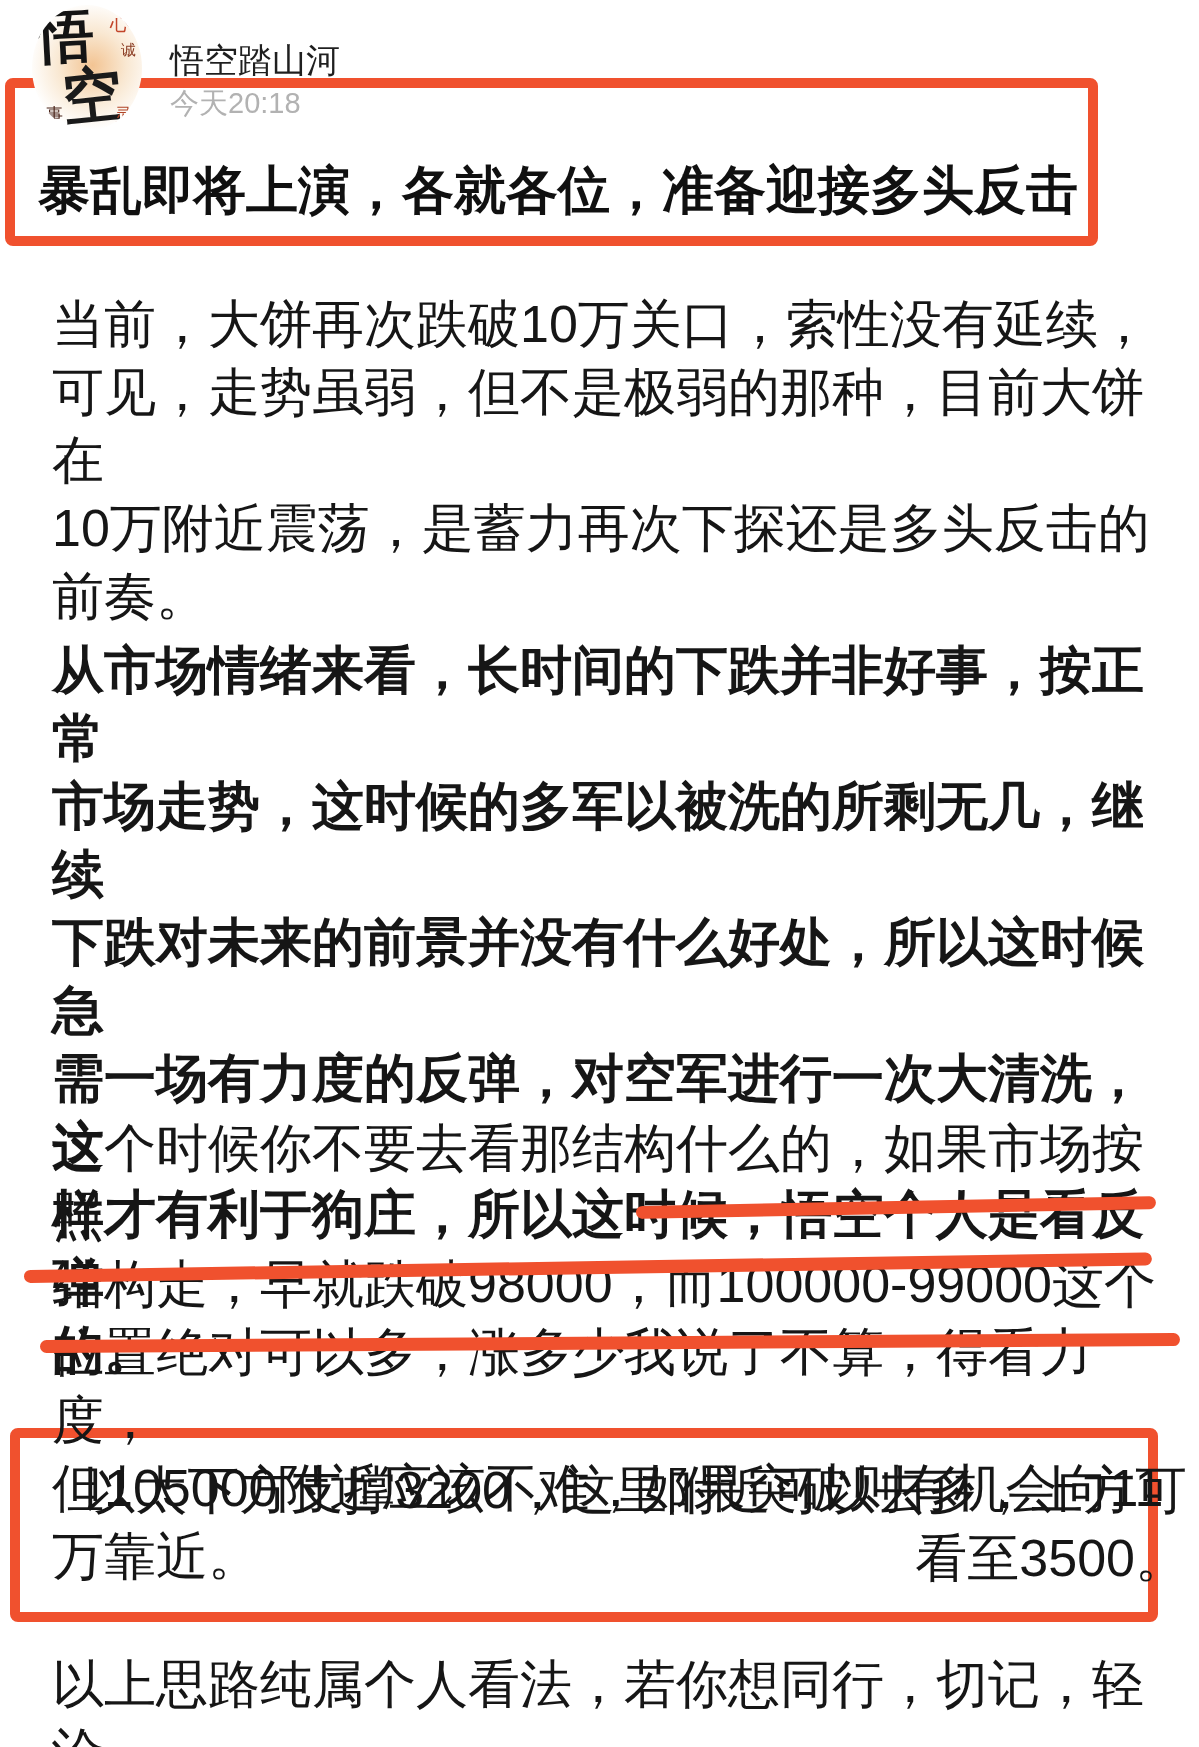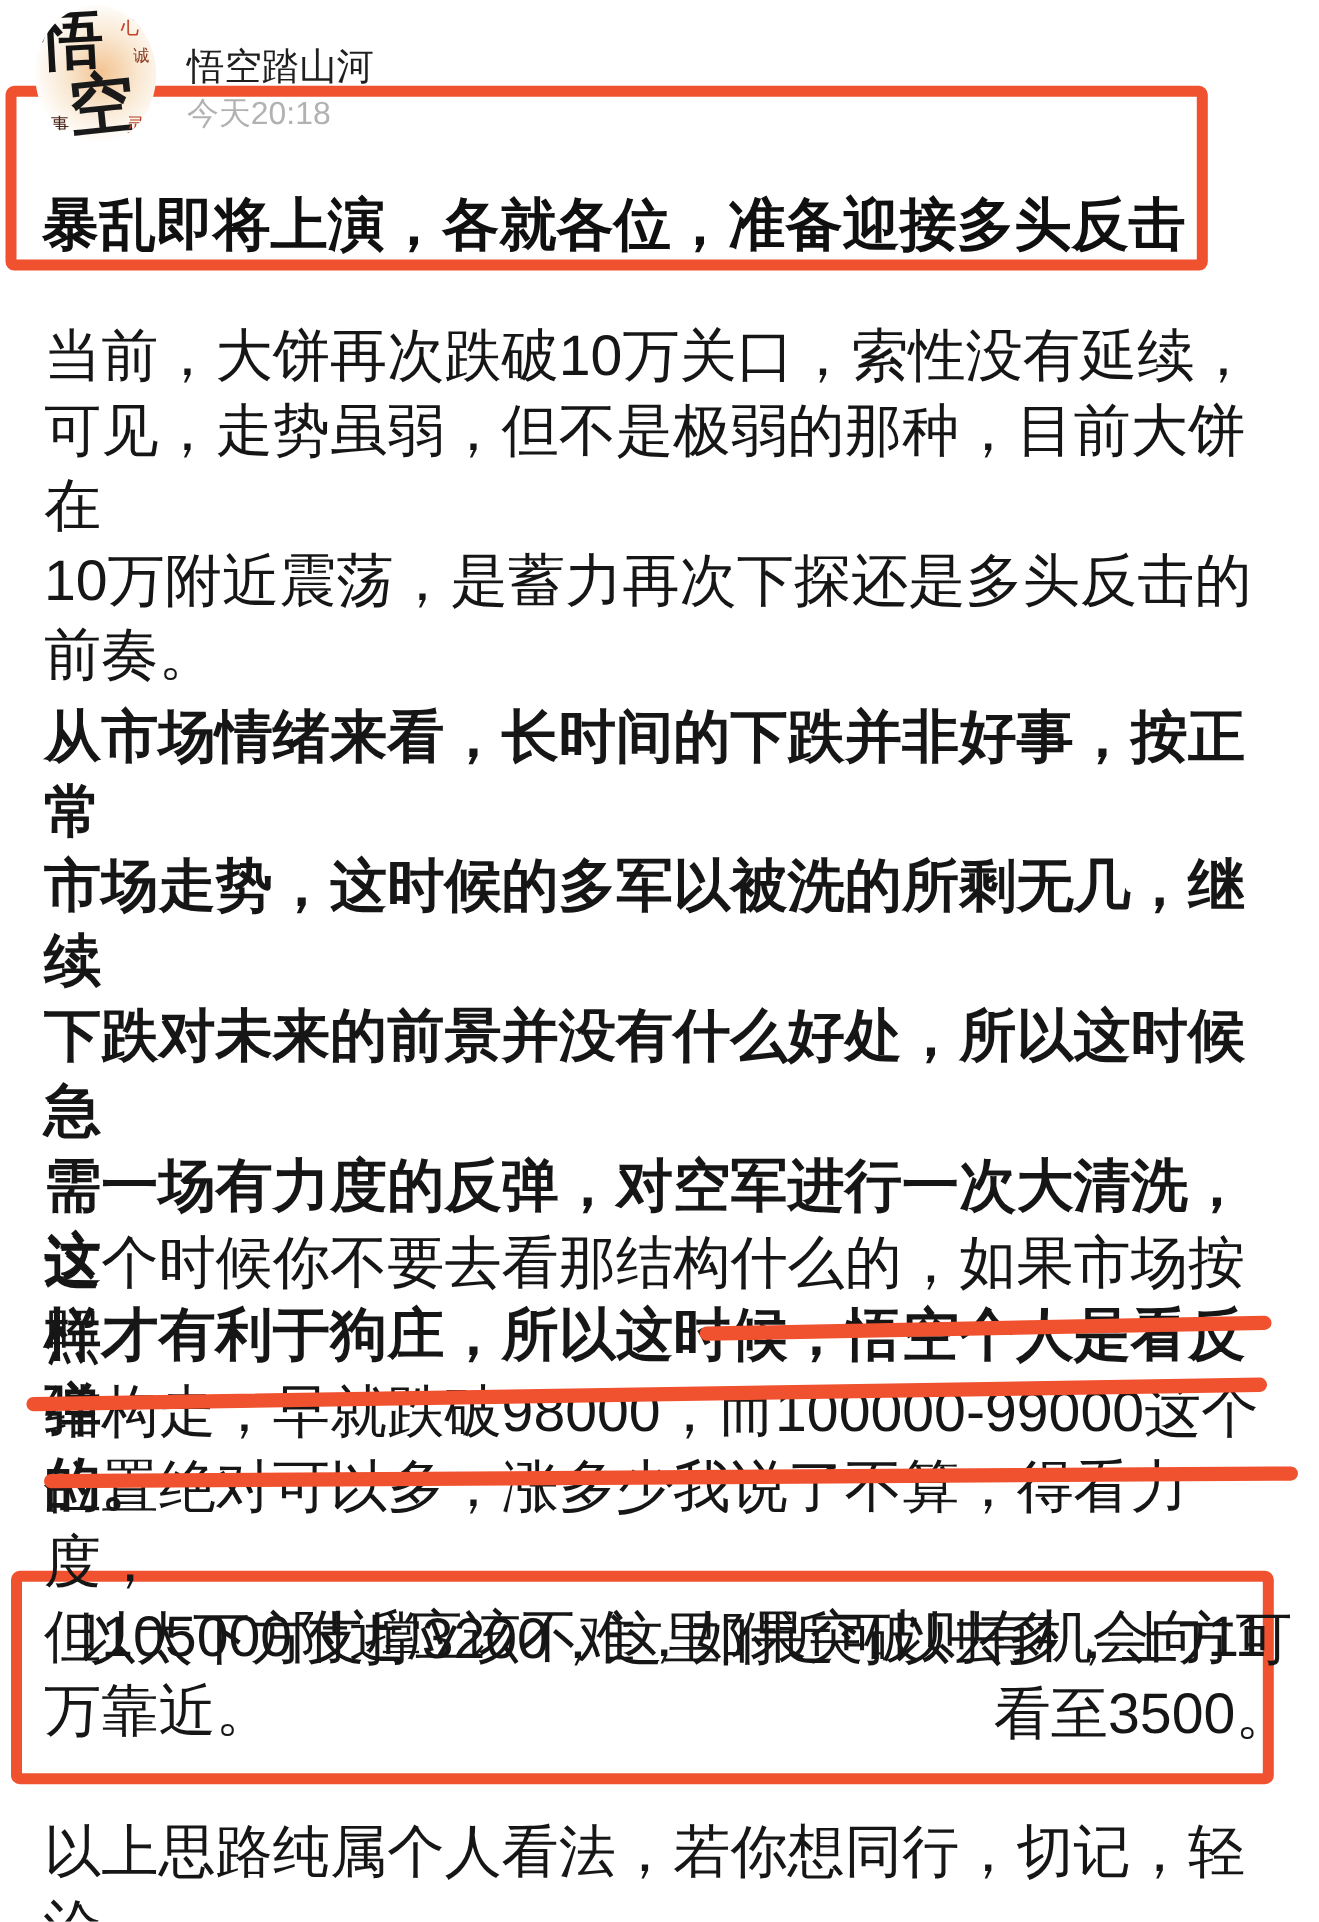--- a/index.html
+++ b/index.html
@@ -37,26 +37,26 @@
   .hl-box{
     position:absolute;
     border:10px solid var(--hl,#f0512e);
     border-radius:8px;
     z-index:1;
   }
   .title-box{left:5px;top:78px;width:1073px;height:148px;}
   .eth-box{left:10px;top:1428px;width:1128px;height:174px;}
   
   .title{
-    position:absolute;left:38px;top:170px;
+    position:absolute;left:38px;top:156px;
     font-size:52px;font-weight:700;color:#101010;
     white-space:pre-line;z-index:2;
   }
   .para{
-    position:absolute;left:40px;width:1135px;
+    position:absolute;left:52px;width:1135px;
     font-size:52px;line-height:68px;font-weight:400;color:#161616;
     white-space:pre-line;z-index:2;
   }
   .p1{top:290px;}
   .p2{top:636px;font-weight:bold;}
   .p3{top:1078px;margin-top:36px;}
   .p4{top:1456px;text-align:right;}
   .p5{top:1650px;}
   
   .underline{

